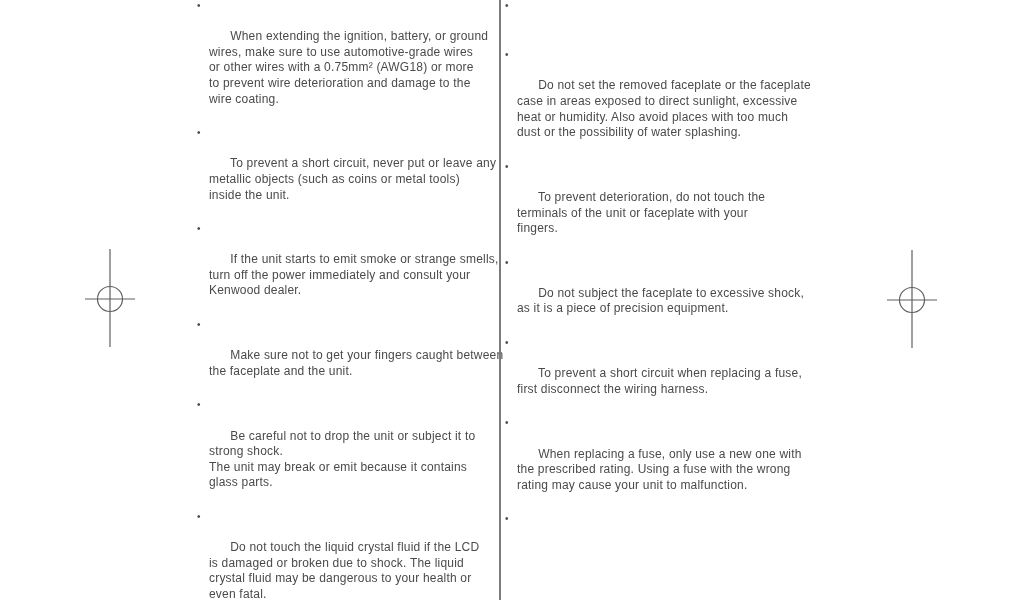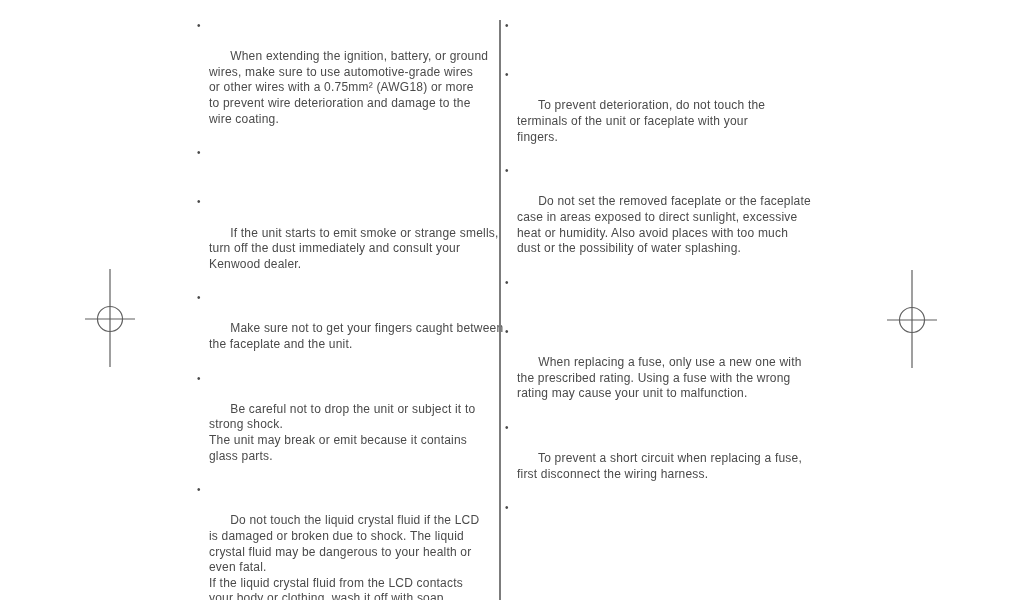--- a/index.html
+++ b/index.html
@@ -11,21 +11,20 @@
     width: 1024px;
     height: 600px;
     position: relative;
     overflow: hidden;
     font-family: "Liberation Sans", "DejaVu Sans", sans-serif;
   }
   .page {
     position: absolute;
     inset: 0;
     background: #ffffff;
-    margin-top: 20px;
   }
   
   .divider {
     position: absolute;
     left: 499px;
     top: 0;
     width: 1.5px;
     height: 600px;
     background: #7c7c7c;
   }
@@ -76,25 +75,28 @@
     <div class="bullet-item">
       <span class="dot"></span>
       <span>When extending the ignition, battery, or ground
 wires, make sure to use automotive-grade wires
 or other wires with a 0.75mm² (AWG18) or more
 to prevent wire deterioration and damage to the
 wire coating.</span>
     </div>
     <div class="bullet-item">
       <span class="dot"></span>
+      <span>To prevent a short circuit, never put or leave any
+metallic objects (such as coins or metal tools)
+inside the unit.</span>
     </div>
     <div class="bullet-item">
       <span class="dot"></span>
       <span>If the unit starts to emit smoke or strange smells,
-turn off the dust immediately and consult your
+turn off the power immediately and consult your
 Kenwood dealer.</span>
     </div>
     <div class="bullet-item">
       <span class="dot"></span>
       <span>Make sure not to get your fingers caught between
 the faceplate and the unit.</span>
     </div>
     <div class="bullet-item">
       <span class="dot"></span>
       <span>Be careful not to drop the unit or subject it to
@@ -115,44 +117,46 @@
   </div>
 
   <div class="divider"></div>
 
   <div class="column col-right">
     <div class="bullet-item">
       <span class="dot"></span>
     </div>
     <div class="bullet-item">
       <span class="dot"></span>
-      <span>To prevent deterioration, do not touch the
-terminals of the unit or faceplate with your
-fingers.</span>
-    </div>
-    <div class="bullet-item">
-      <span class="dot"></span>
       <span>Do not set the removed faceplate or the faceplate
 case in areas exposed to direct sunlight, excessive
 heat or humidity. Also avoid places with too much
 dust or the possibility of water splashing.</span>
     </div>
     <div class="bullet-item">
       <span class="dot"></span>
+      <span>To prevent deterioration, do not touch the
+terminals of the unit or faceplate with your
+fingers.</span>
+    </div>
+    <div class="bullet-item">
+      <span class="dot"></span>
+      <span>Do not subject the faceplate to excessive shock,
+as it is a piece of precision equipment.</span>
+    </div>
+    <div class="bullet-item">
+      <span class="dot"></span>
+      <span>To prevent a short circuit when replacing a fuse,
+first disconnect the wiring harness.</span>
     </div>
     <div class="bullet-item">
       <span class="dot"></span>
       <span>When replacing a fuse, only use a new one with
 the prescribed rating. Using a fuse with the wrong
 rating may cause your unit to malfunction.</span>
-    </div>
-    <div class="bullet-item">
-      <span class="dot"></span>
-      <span>To prevent a short circuit when replacing a fuse,
-first disconnect the wiring harness.</span>
     </div>
     <div class="bullet-item">
       <span class="dot"></span>
       
     </div>
 
   </div>
 
   <div class="reg-mark reg-left">
     <svg width="50" height="98" viewBox="0 0 50 98" xmlns="http://www.w3.org/2000/svg">

